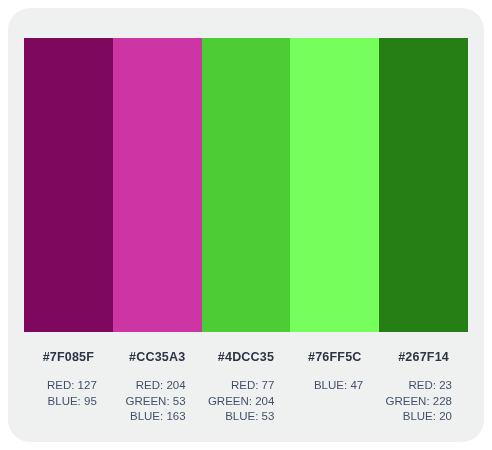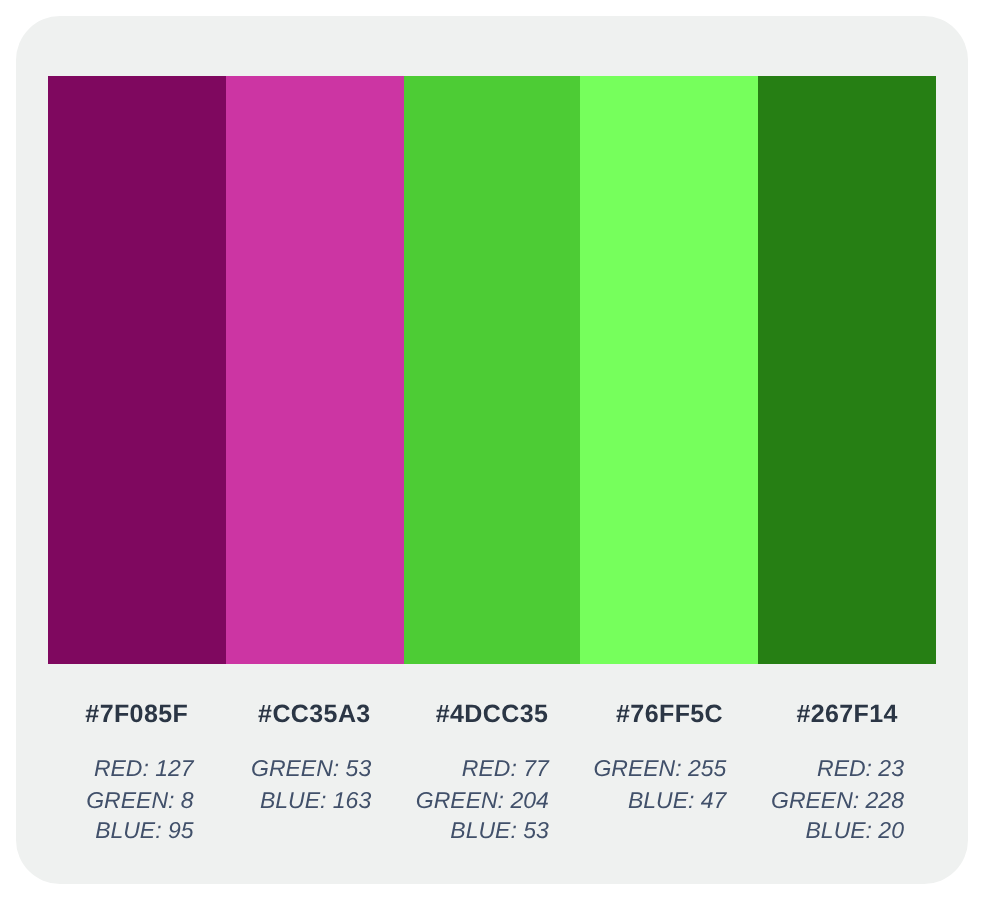--- a/index.html
+++ b/index.html
@@ -64,21 +64,20 @@
     margin-top: 10px;
     text-align: right;
     white-space: nowrap;
   }
   .rgb-block {
     margin-top: 14px;
     width: 100%;
     text-align: right;
     padding-right: 14px;
     box-sizing: border-box;
-    font-style: italic;
   }
   .rgb-line {
     font-size: 11.5px;
     color: #41506a;
     line-height: 15.5px;
     white-space: nowrap;
   }
 </style>
 </head>
 <body style="background: rgb(255, 255, 255);">
@@ -92,46 +91,45 @@
     <div class="swatch" style="background-color: rgb(118, 255, 92);"></div>
     <div class="swatch" style="background-color: rgb(38, 127, 20);"></div>
   </div>
 
   <div id="labels-row">
 
     <div class="label-col">
       <div class="hex-label">#7F085F</div>
       <div class="rgb-block">
         <div class="rgb-line">RED: 127</div>
-        <div class="rgb-line">GREEN: 8</div>
         <div class="rgb-line">BLUE: 95</div>
       </div>
     </div>
 
     <div class="label-col">
       <div class="hex-label">#CC35A3</div>
       <div class="rgb-block">
+        <div class="rgb-line">RED: 204</div>
         <div class="rgb-line">GREEN: 53</div>
         <div class="rgb-line">BLUE: 163</div>
       </div>
     </div>
 
     <div class="label-col">
       <div class="hex-label">#4DCC35</div>
       <div class="rgb-block">
         <div class="rgb-line">RED: 77</div>
         <div class="rgb-line">GREEN: 204</div>
         <div class="rgb-line">BLUE: 53</div>
       </div>
     </div>
 
     <div class="label-col">
       <div class="hex-label">#76FF5C</div>
       <div class="rgb-block">
-        <div class="rgb-line">GREEN: 255</div>
         <div class="rgb-line">BLUE: 47</div>
       </div>
     </div>
 
     <div class="label-col">
       <div class="hex-label">#267F14</div>
       <div class="rgb-block">
         <div class="rgb-line">RED: 23</div>
         <div class="rgb-line">GREEN: 228</div>
         <div class="rgb-line">BLUE: 20</div>

